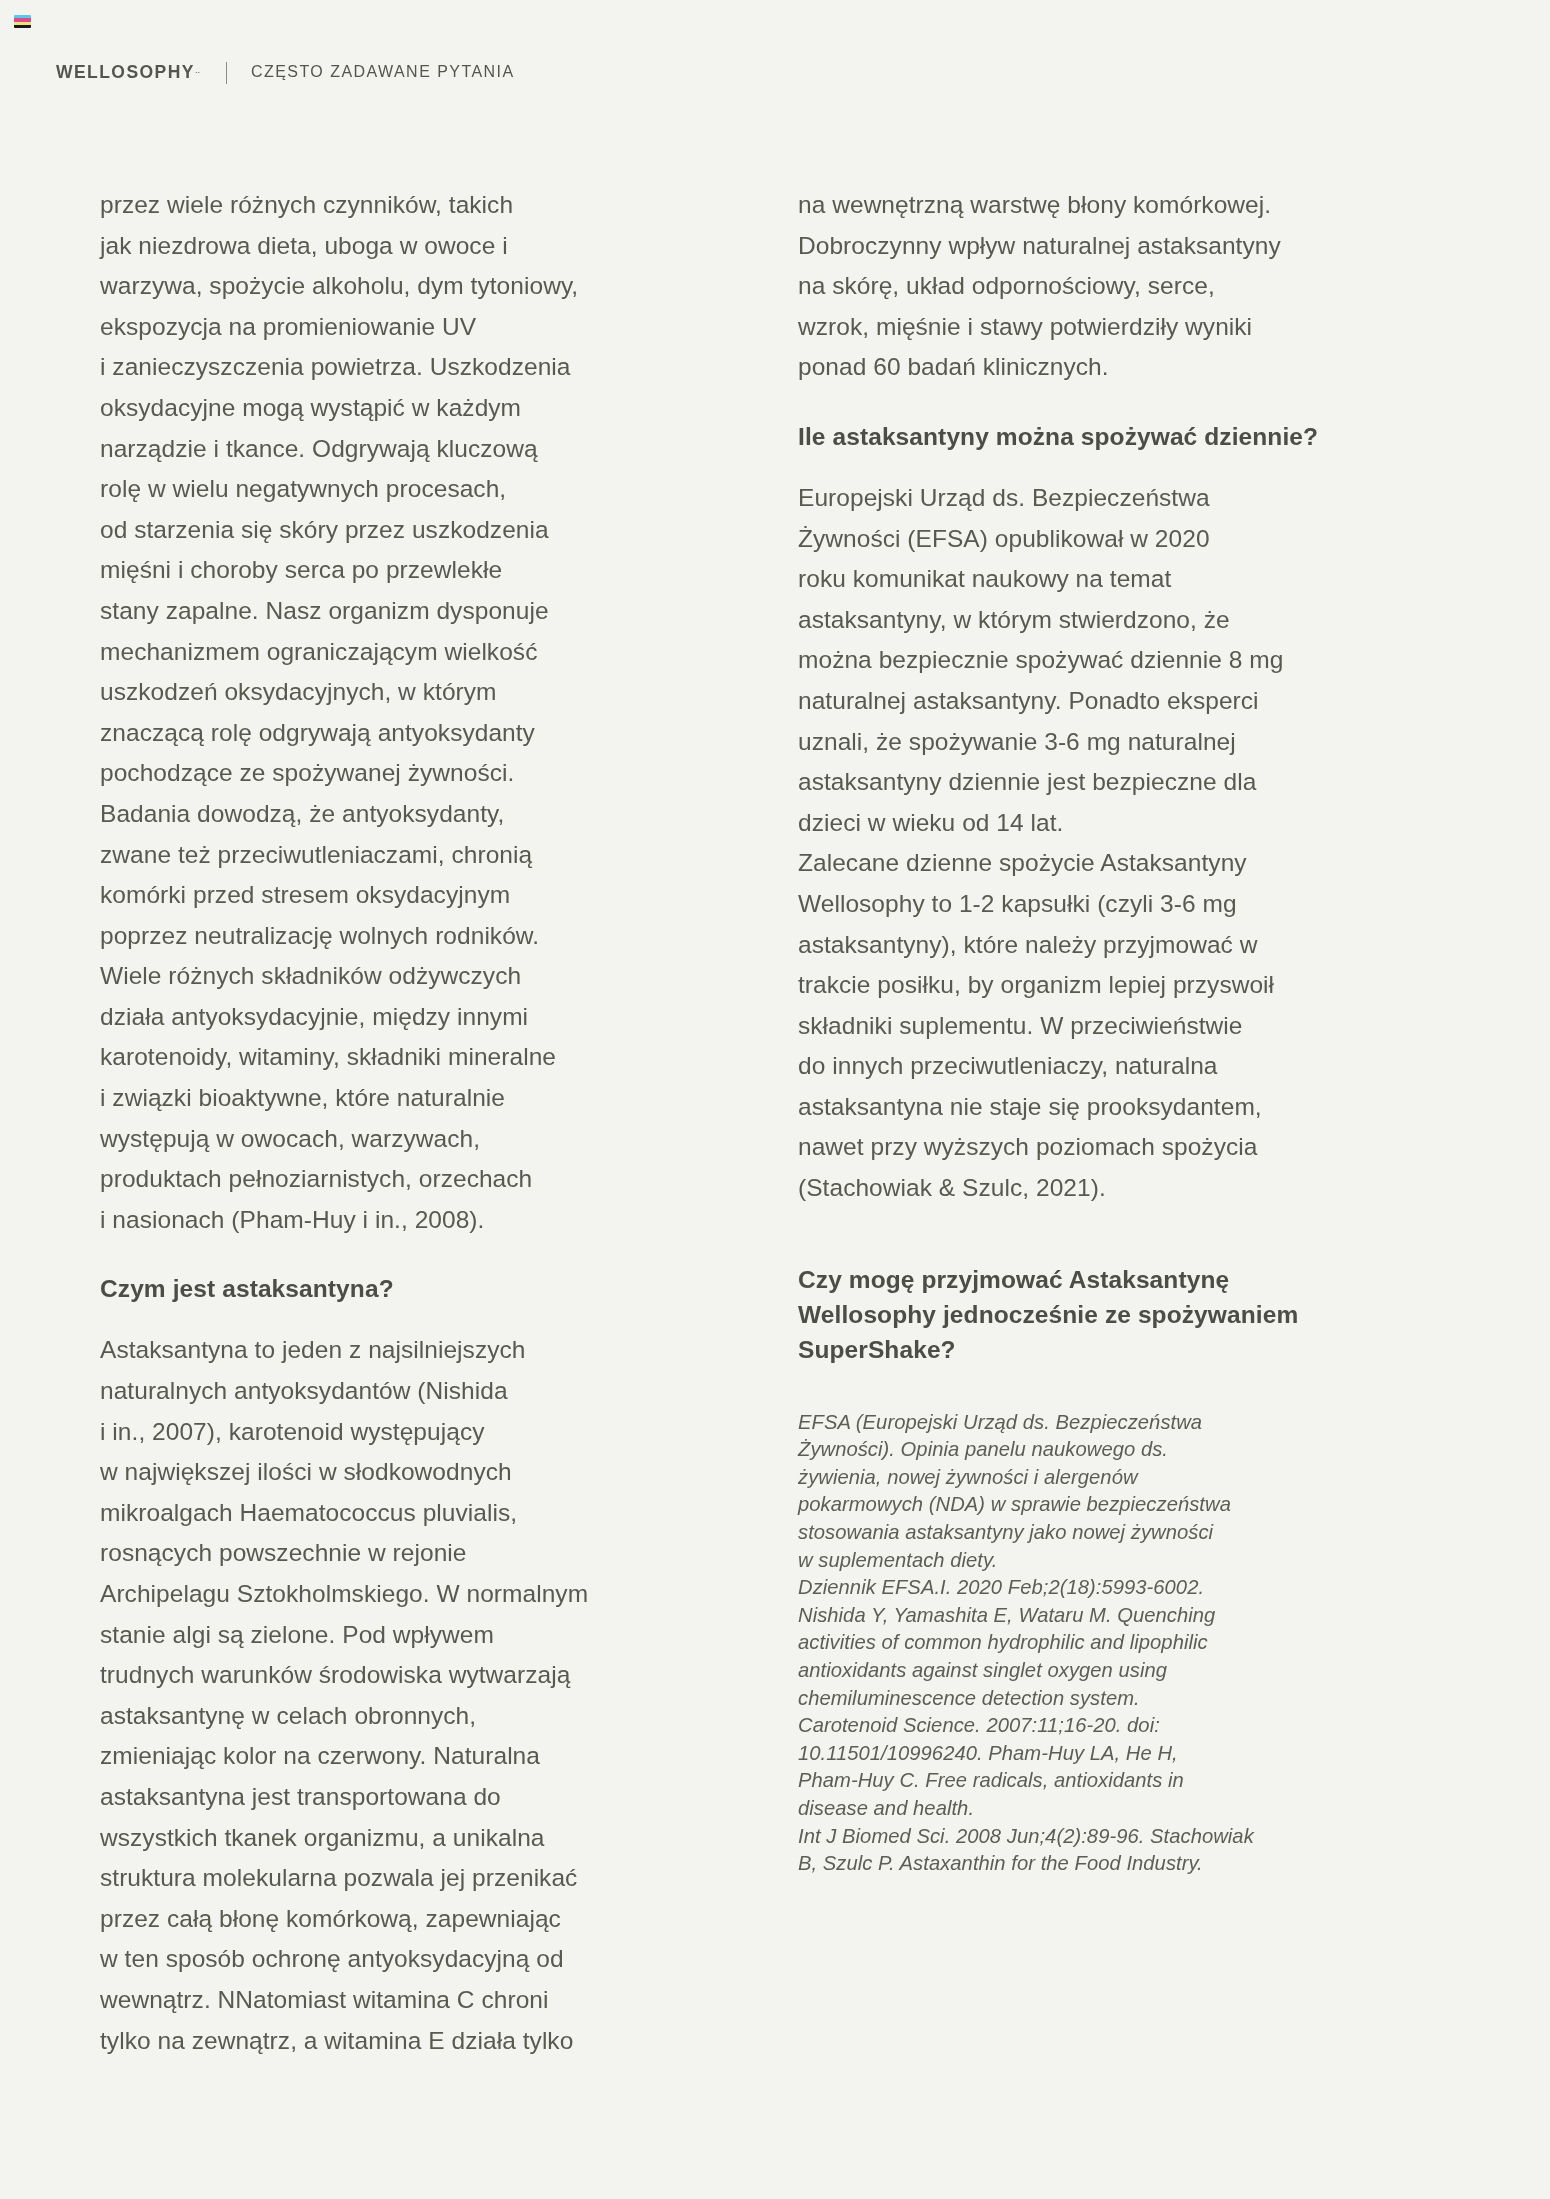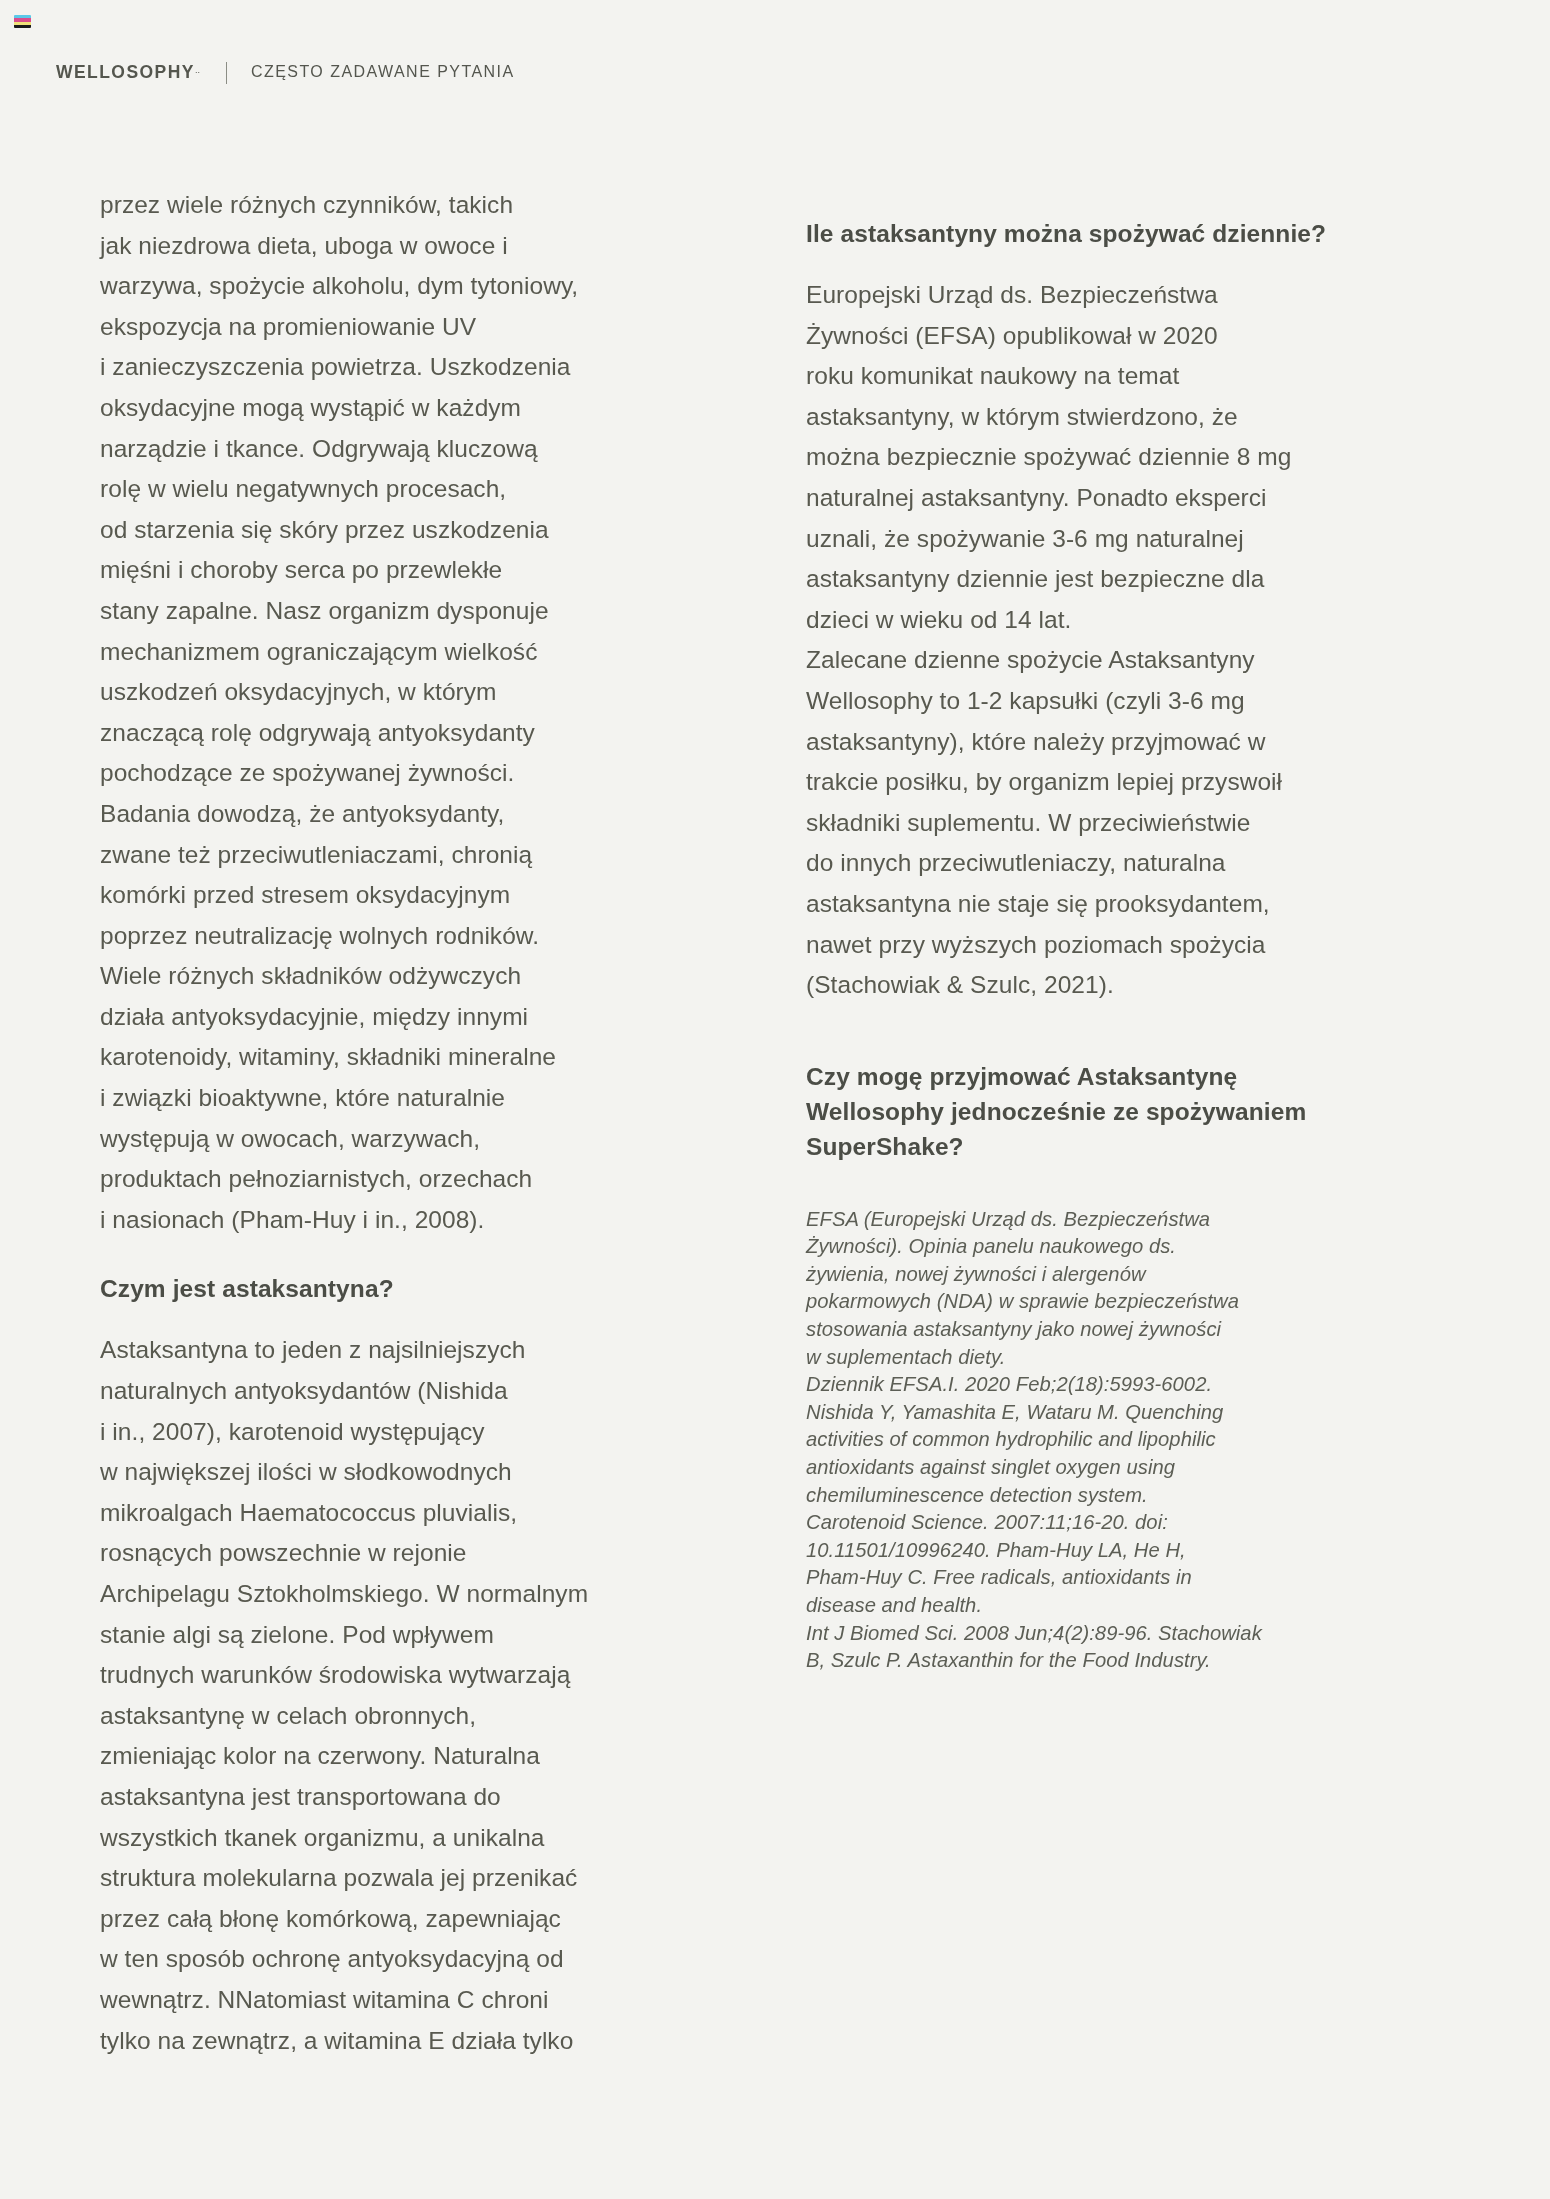--- a/index.html
+++ b/index.html
@@ -73,21 +73,21 @@
     white-space: nowrap;
   }
 
   
   .columns {
     position: absolute;
     left: 0;
     top: 185px;
     width: 1550px;
     display: flex;
-    gap: 12px;
+    gap: 4px;
   }
   .col {
     width: 660px;
     box-sizing: border-box;
   }
   .col-left  { margin-left: 100px; }
   .col-right { margin-left: 34px; }
 
   
   p.body-text {
@@ -183,20 +183,25 @@
 astaksantyna jest transportowana do
 wszystkich tkanek organizmu, a unikalna
 struktura molekularna pozwala jej przenikać
 przez całą błonę komórkową, zapewniając
 w ten sposób ochronę antyoksydacyjną od
 wewnątrz. NNatomiast witamina C chroni
 tylko na zewnątrz, a witamina E działa tylko</p>
   </section>
 
   <section class="col col-right">
+    <p class="body-text">na wewnętrzną warstwę błony komórkowej.
+Dobroczynny wpływ naturalnej astaksantyny
+na skórę, układ odpornościowy, serce,
+wzrok, mięśnie i stawy potwierdziły wyniki
+ponad 60 badań klinicznych.</p>
     <h2 class="q-heading">Ile astaksantyny można spożywać dziennie?</h2>
     <p class="body-text">Europejski Urząd ds. Bezpieczeństwa
 Żywności (EFSA) opublikował w 2020
 roku komunikat naukowy na temat
 astaksantyny, w którym stwierdzono, że
 można bezpiecznie spożywać dziennie 8 mg
 naturalnej astaksantyny. Ponadto eksperci
 uznali, że spożywanie 3-6 mg naturalnej
 astaksantyny dziennie jest bezpieczne dla
 dzieci w wieku od 14  lat.</p>

